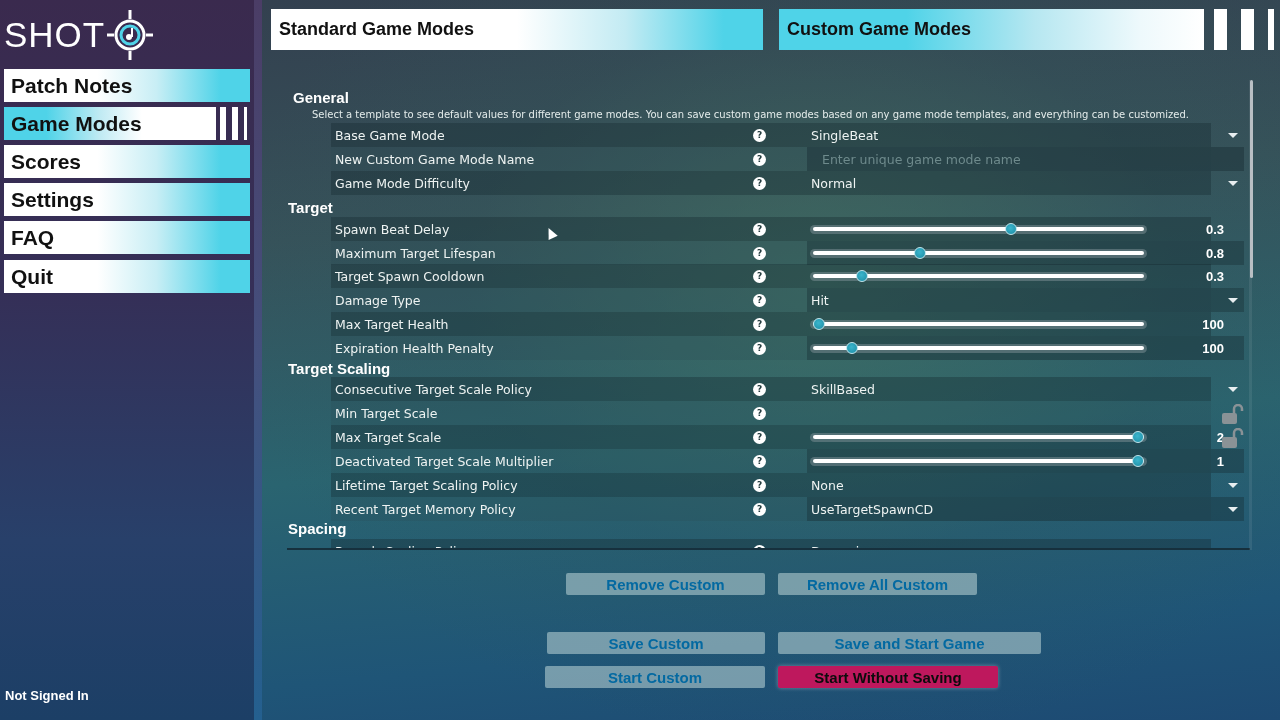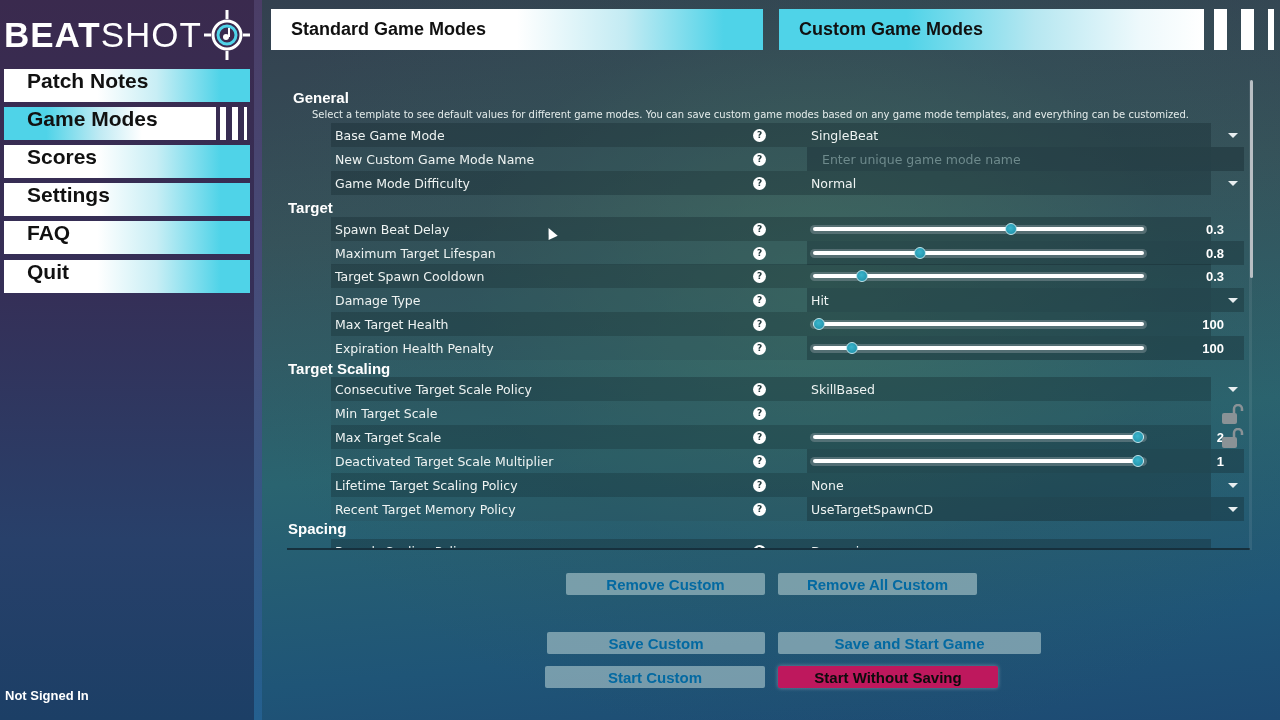--- a/index.html
+++ b/index.html
@@ -28,37 +28,37 @@
   #logo { position: absolute; left: 4px; top: 8px; height: 54px; display: flex; align-items: center; }
   #logo .bold { font-family: "Liberation Sans", sans-serif; font-weight: 700; font-size: 35px; letter-spacing: 1px; color: #fff; }
   #logo .thin { font-family: "Liberation Sans", sans-serif; font-weight: 400; font-size: 35px; letter-spacing: 1px; color: #fff; }
   #logo-icon { margin-left: 2px; width: 46px; height: 54px; }
 
   
   .nav-btn {
     position: absolute; left: 4px; width: 246px; height: 33px;
     background: linear-gradient(90deg, #ffffff 0%, #ffffff 38%, #c8eef5 62%, #4fd3e8 88%, #4fd3e8 100%);
     color: #111; font-family: "Liberation Sans", sans-serif; font-weight: 700; font-size: 21px;
-    display: flex; padding-left: 23px; cursor: pointer;
+    display: flex; align-items: center; padding-left: 7px; cursor: pointer;
   }
   .nav-btn.active {
     background: linear-gradient(90deg, #4fd3e8 0%, #4fd3e8 20%, #bfeaf3 45%, #ffffff 65%, #ffffff 100%);
     width: 212px;
   }
   .nav-bars { position: absolute; left: 220px; width: 30px; height: 33px; display: flex; gap: 6px; }
   .nav-bars span { display: block; width: 6px; height: 33px; background: #fff; }
   .nav-bars span:last-child { width: 3px; }
 
   #signin { position: absolute; left: 5px; top: 688px; font-family: "Liberation Sans", sans-serif; font-weight: 700; font-size: 13px; color: #fff; }
 
   
   .tab {
     position: absolute; top: 9px; height: 41px;
     color: #111; font-family: "Liberation Sans", sans-serif; font-weight: 700; font-size: 18px;
-    display: flex; align-items: center; padding-left: 20px; cursor: pointer;
+    display: flex; align-items: center; padding-left: 8px; cursor: pointer;
   }
   #tab-standard { left: 271px; width: 492px;
     background: linear-gradient(90deg, #ffffff 0%, #ffffff 50%, #c3ebf3 72%, #4fd3e8 92%, #4fd3e8 100%); }
   #tab-custom { left: 779px; width: 425px;
     background: linear-gradient(90deg, #4fd3e8 0%, #4fd3e8 30%, #b6e7f1 60%, #eef9fc 85%, #ffffff 100%); }
   .tab-bars { position: absolute; left: 1214px; top: 9px; height: 41px; display: flex; gap: 14px; }
   .tab-bars span { display: block; width: 13px; height: 41px; background: #fff; }
   .tab-bars span:last-child { width: 6px; }
 
   
@@ -116,21 +116,20 @@
     transform: rotate(-25deg); transform-origin: top left; }
 </style>
 </head>
 <body>
 
 <div id="main-bg"></div>
 <div id="sidebar"></div>
 <div id="sidebar-divider"></div>
 
 <div id="logo">
-  <span class="bold">BEAT</span>
     <span class="thin">SHOT</span>
   <svg id="logo-icon" viewBox="0 0 46 54">
     <line x1="0" y1="27" x2="7" y2="27" stroke="#fff" stroke-width="3"></line>
     <line x1="39" y1="27" x2="46" y2="27" stroke="#fff" stroke-width="3"></line>
     <line x1="23" y1="2" x2="23" y2="11" stroke="#fff" stroke-width="3"></line>
     <line x1="23" y1="43" x2="23" y2="52" stroke="#fff" stroke-width="3"></line>
     <circle cx="23" cy="27" r="14" fill="none" stroke="#fff" stroke-width="3"></circle>
     <circle cx="23" cy="27" r="9" fill="none" stroke="#4fd3e8" stroke-width="3"></circle>
     <circle cx="22" cy="29" r="3" fill="#fff"></circle>
     <line x1="25" y1="29" x2="25" y2="20" stroke="#fff" stroke-width="2"></line>

